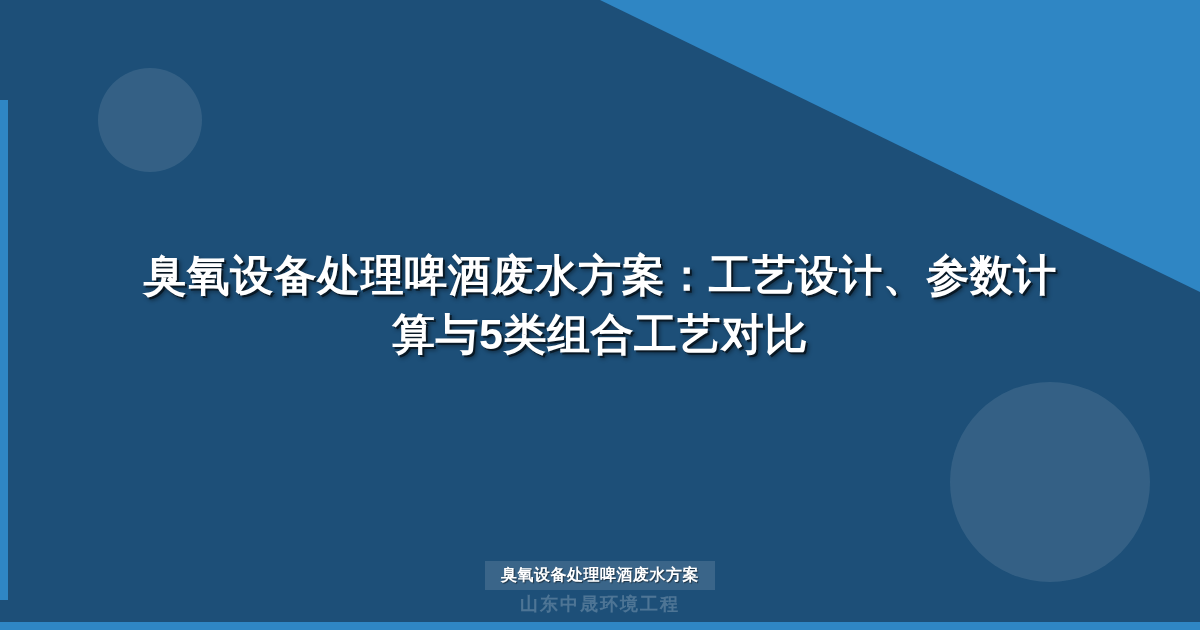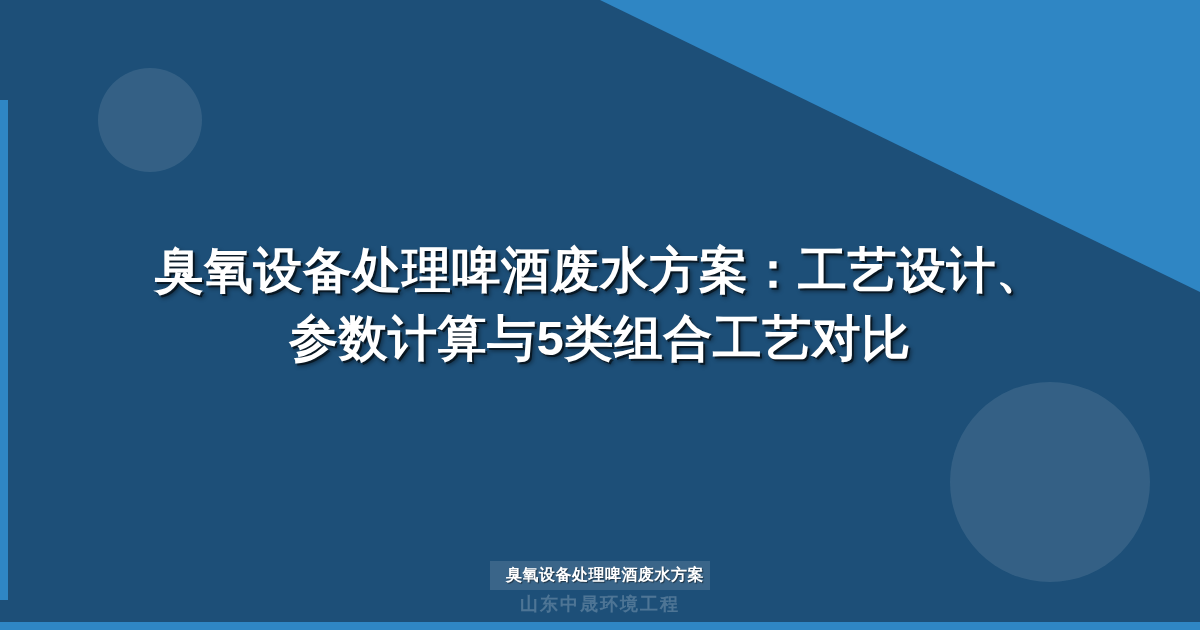--- a/index.html
+++ b/index.html
@@ -84,21 +84,21 @@
     justify-content: center;
     pointer-events: none;
   }
 
   .title {
     width: 920px;
     margin: 7px;
     padding: 0 0 20px 0;
     text-align: center;
     color: #ffffff;
-    font-size: 49px;
+    font-size: 43px;
     font-weight: bold;
     line-height: 1.38;
     letter-spacing: 0.5px;
     text-shadow:
       2px 2px 0 rgba(0, 0, 0, 0.55),
       3px 3px 4px rgba(0, 0, 0, 0.45);
   }
 
   
   .footer {
@@ -107,21 +107,21 @@
     bottom: 14px;
     width: 1200px;
     display: flex;
     flex-direction: column;
     align-items: center;
     gap: 4px;
   }
 
   .footer-badge {
     display: inline-block;
-    padding: 4px 6px 5px 16px;
+    padding: 4px 16px 5px 16px;
     background: rgba(255, 255, 255, 0.13);
     color: #ffffff;
     font-size: 16px;
     font-weight: bold;
     line-height: 1.25;
     letter-spacing: 0.5px;
     text-shadow: 1px 1px 1px rgba(0, 0, 0, 0.5);
     white-space: nowrap;
   }
 

